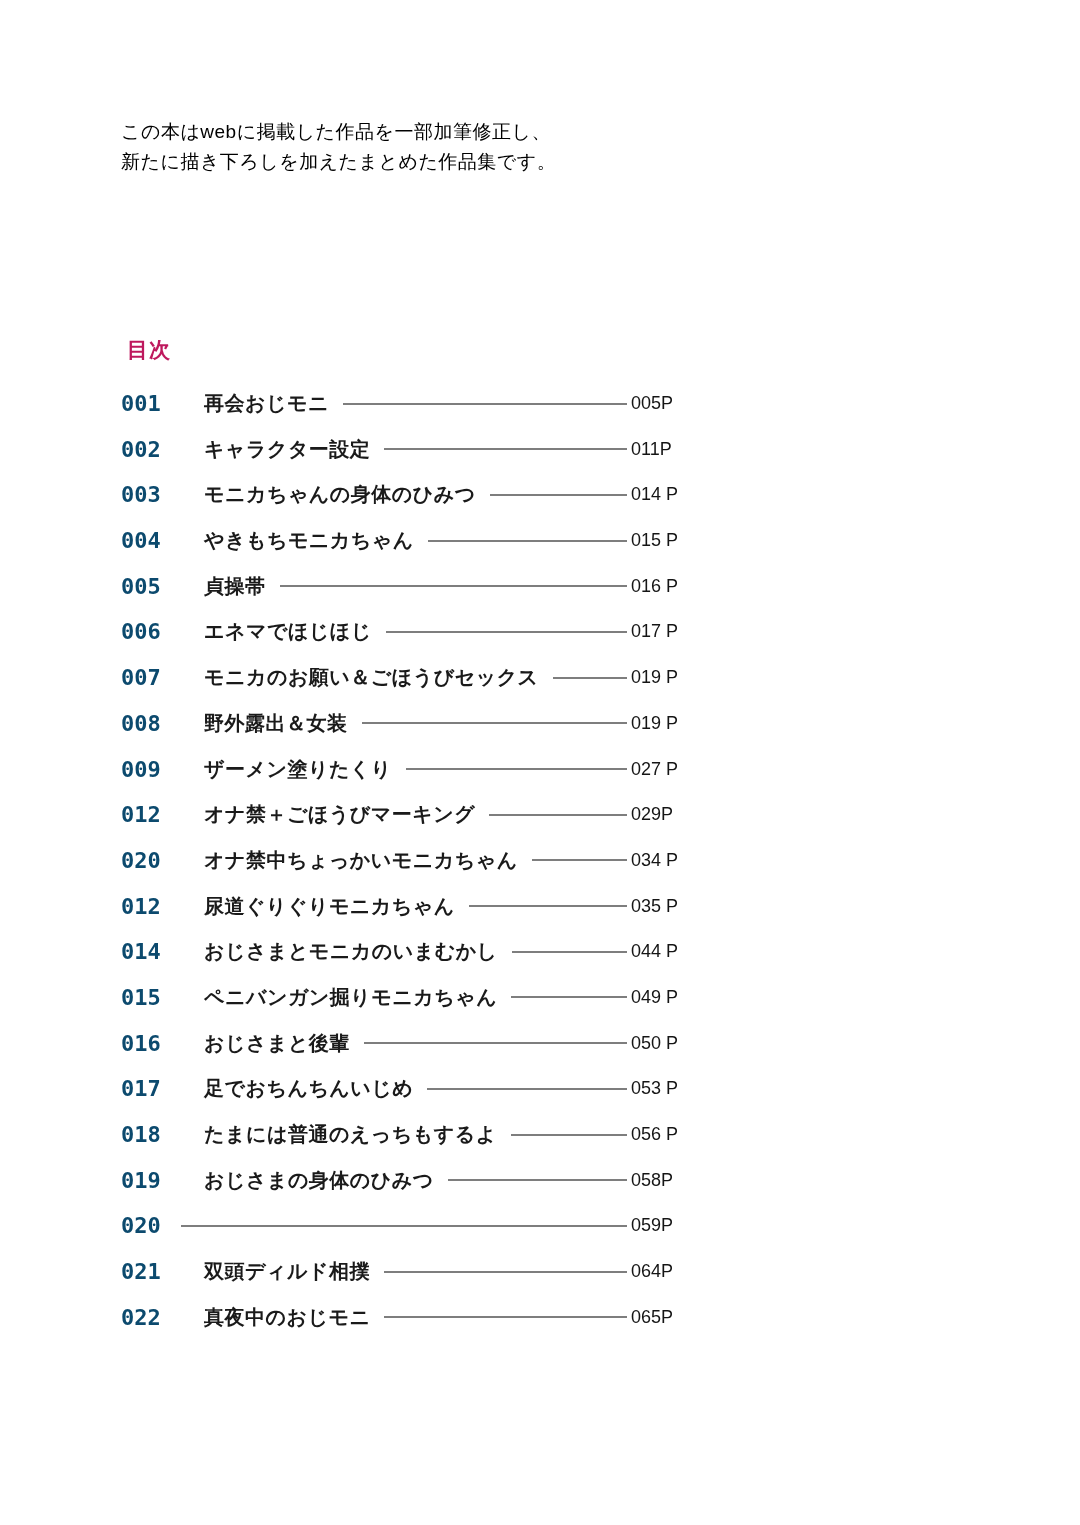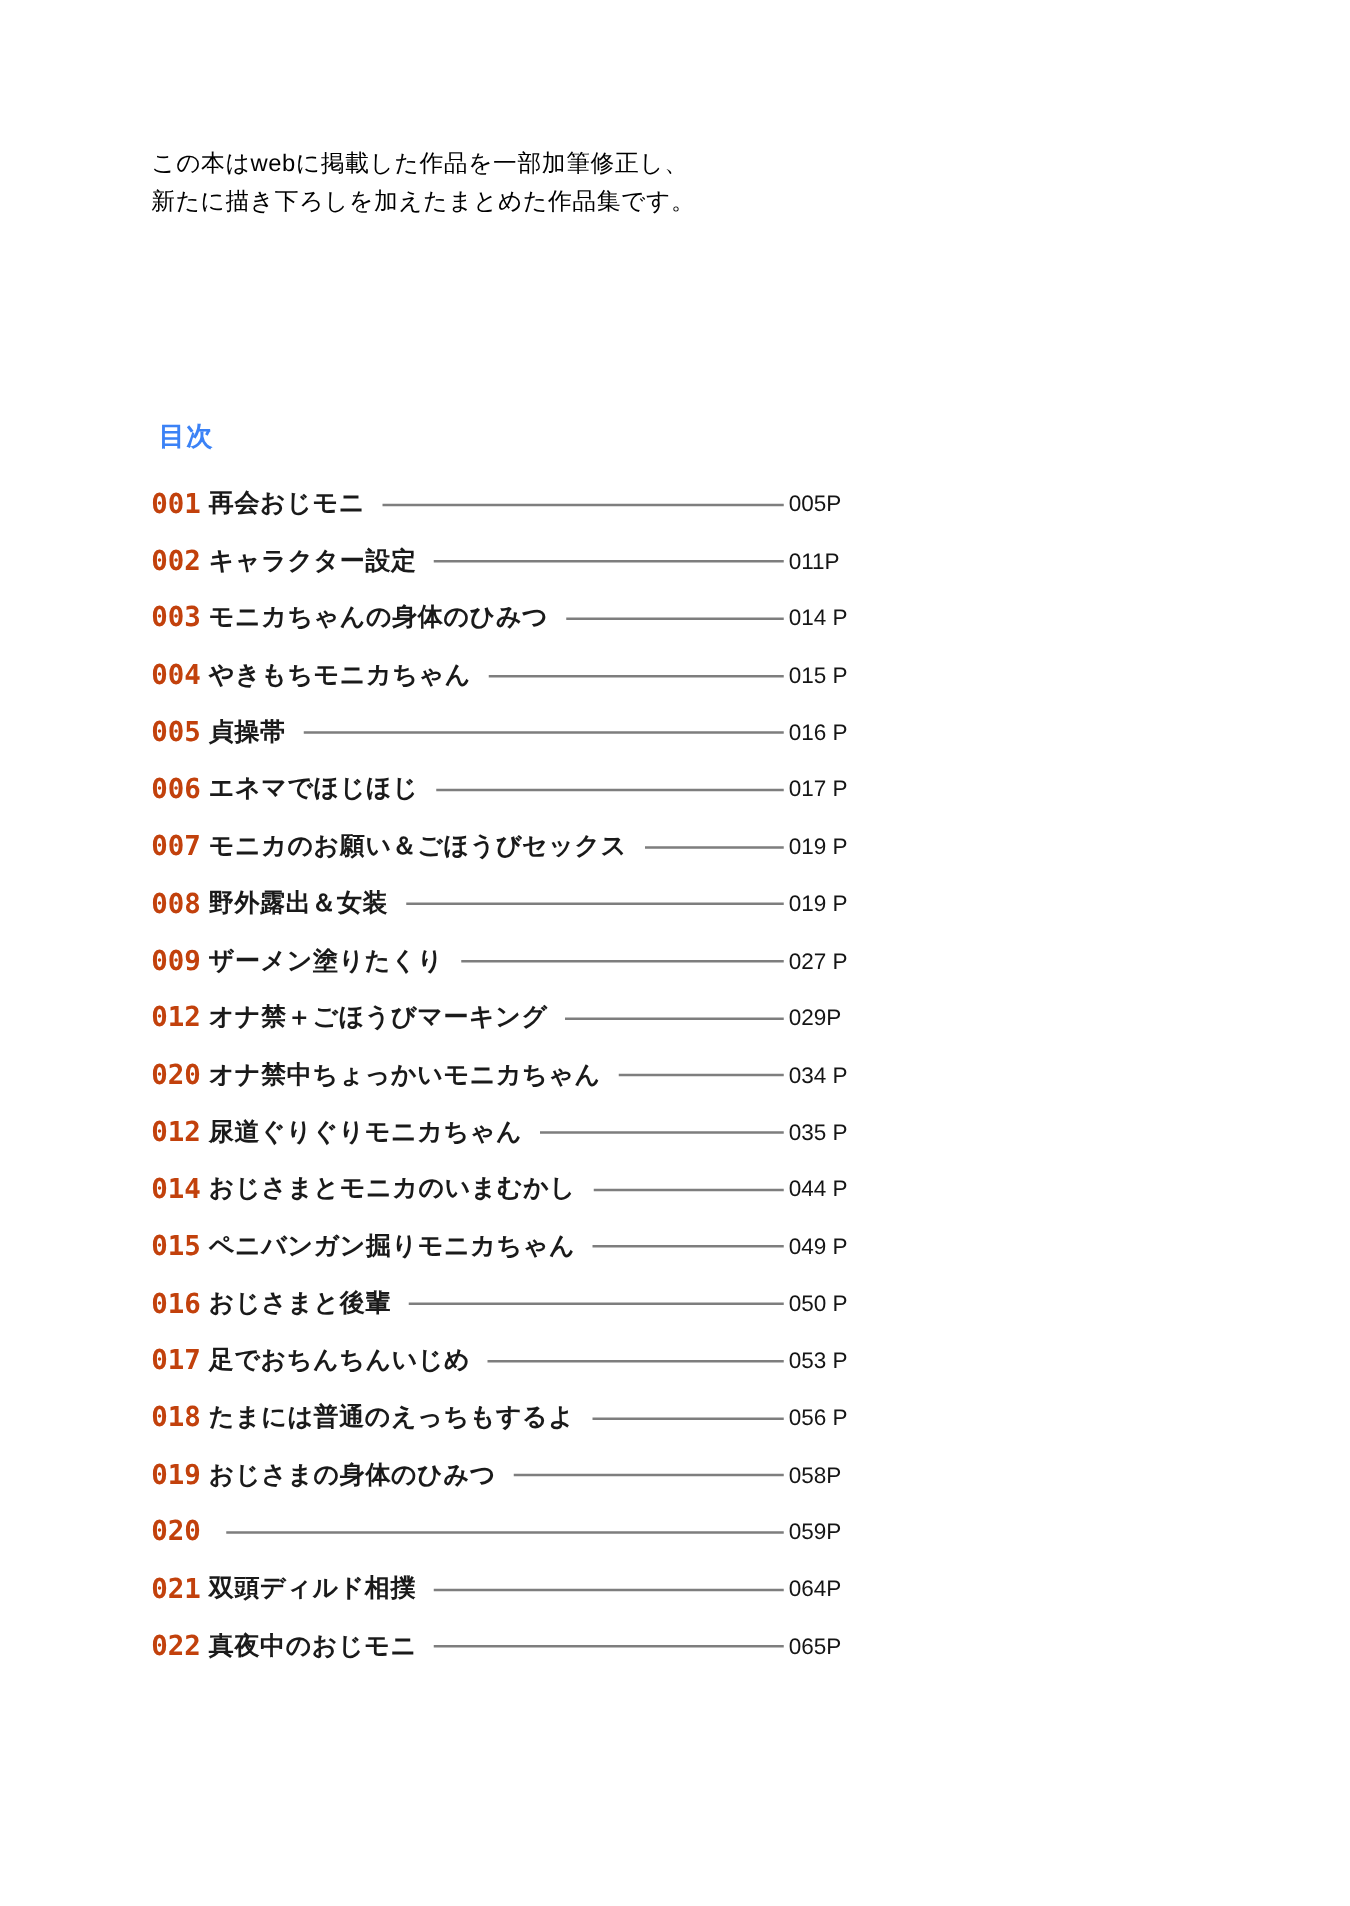--- a/index.html
+++ b/index.html
@@ -29,51 +29,52 @@
   }
   
   .toc-heading {
     position: absolute;
     left: 127px;
     top: 337px;
     font-size: 21px;
     line-height: 26px;
     font-weight: bold;
     letter-spacing: 1px;
-    color: #3b82f6;
+    color: #be185d;
   }
   
   .toc-list {
     position: absolute;
     left: 121px;
     top: 391px;
     width: 580px;
   }
   .toc-row {
     display: flex;
     align-items: flex-start;
     margin-bottom: 20.7px;
   }
   .toc-num {
     flex: none;
     width: 46px;
     font-family: "DejaVu Sans Mono", "Liberation Mono", monospace;
     font-size: 22px;
     line-height: 25px;
     font-weight: bold;
-    color: #c2410c;
+    color: #0c4a6e;
   }
   .toc-title {
     flex: none;
     font-size: 20px;
     line-height: 25px;
     font-weight: bold;
     letter-spacing: 0.5px;
     color: #1a1a1a;
     white-space: nowrap;
+    margin-left: 37px;
   }
   .toc-rule {
     flex: 1 1 auto;
     height: 2px;
     margin: 11.5px 4px 0 14px;
     background: #7e7e7e;
     min-width: 20px;
   }
   .toc-page {
     flex: none;

